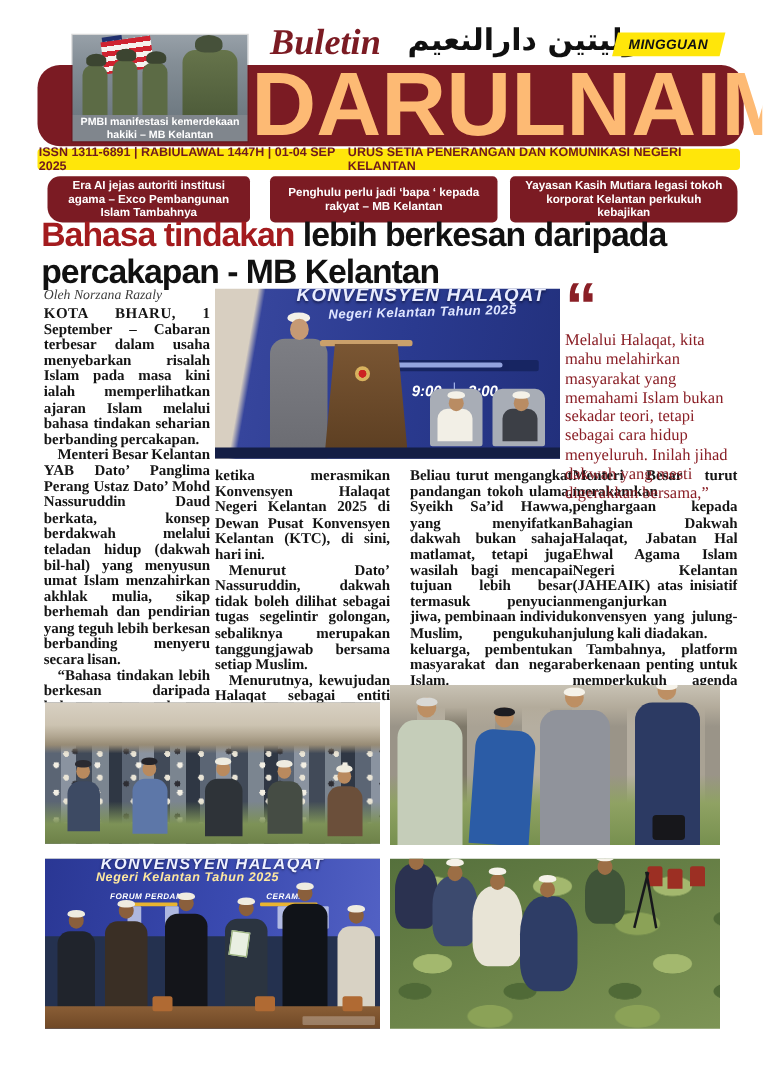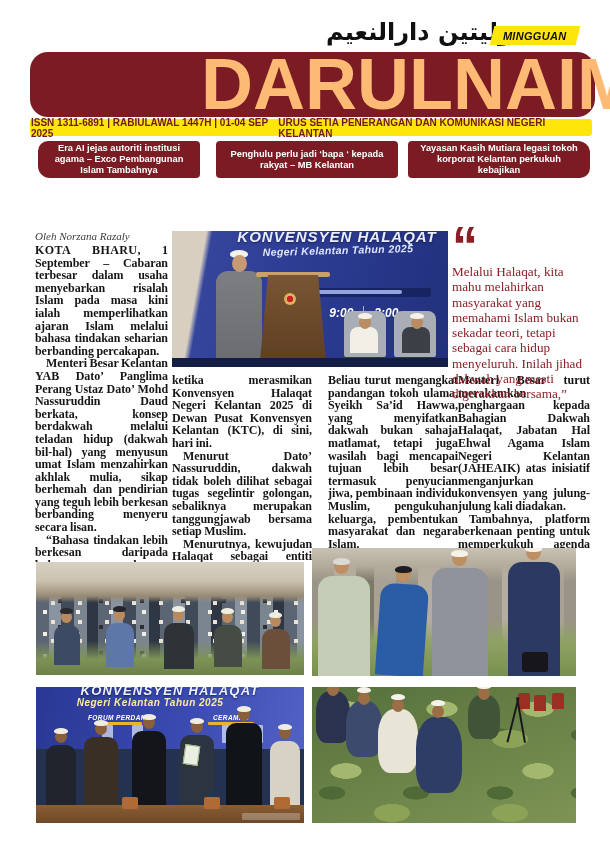--- a/index.html
+++ b/index.html
@@ -162,42 +162,69 @@
   .sit-head{position:absolute;width:12px;height:13px;border-radius:50%;background:#9c6e45;}
   .sit-cap{position:absolute;width:14px;height:6px;border-radius:50% 50% 40% 40%;background:#f5f2e9;}
   .redchair{position:absolute;width:12px;height:16px;background:#9c2f23;border-radius:2px 2px 0 0;}
   .tripod{position:absolute;width:2px;background:#17181c;}
 </style>
 </head>
 <body>
 
 <div class="page">
 
+  <div class="abs buletin-wordmark">Buletin</div>
   <div class="abs arabic-wordmark" dir="rtl">بوليتين دارالنعيم</div>
   <div class="abs weekly-badge">
     <span>MINGGUAN</span>
   </div>
   <div class="abs masthead-banner">
     <div class="masthead-title">DARULNAIM</div>
   </div>
+  <figure class="abs masthead-photo">
+    <div class="soldier-photo">
+      <div class="flag-canton"></div>
+      <div class="flag-stripes"></div>
+      <div class="soldier" style="left:8px;width:20px;height:40px;">
+          <div class="helm"></div>
+        </div>
+      <div class="soldier" style="left:32px;width:20px;height:44px;">
+          <div class="helm"></div>
+        </div>
+      <div class="soldier" style="left:56px;width:20px;height:42px;">
+          <div class="helm"></div>
+        </div>
+      <div class="soldier-salute">
+          <div class="helm2"></div>
+        </div>
+    </div>
+    <figcaption class="masthead-caption">
+      <span>PMBI manifestasi kemerdekaan</span>
+      <span>hakiki – MB Kelantan</span>
+    </figcaption>
+  </figure>
   <div class="abs issn-bar">
     <span class="issn">ISSN 1311-6891 | RABIULAWAL 1447H |  01-04 SEP 2025</span>
     <span class="agency">URUS SETIA PENERANGAN DAN KOMUNIKASI NEGERI KELANTAN</span>
   </div>
 
   <div class="abs teaser teaser-1">
     <span>Era AI jejas autoriti institusi agama – Exco Pembangunan Islam Tambahnya</span>
   </div>
   <div class="abs teaser teaser-2">
     <span>Penghulu perlu jadi ‘bapa ‘ kepada rakyat – MB Kelantan</span>
   </div>
   <div class="abs teaser teaser-3">
     <span>Yayasan Kasih Mutiara legasi tokoh korporat Kelantan perkukuh kebajikan</span>
   </div>
 
+  <h1 class="abs headline">
+    <span class="hl-line"><span class="red">Bahasa tindakan</span><span> lebih berkesan daripada</span></span><br>
+    <span class="hl-line">percakapan - MB Kelantan</span>
+  </h1>
   <div class="abs byline">Oleh Norzana Razaly</div>
 
   <section class="col col-1">
     <p><b class="dateline">KOTA BHARU,</b><span> 1 September – Cabaran terbesar dalam usaha menyebarkan risalah Islam pada masa kini ialah memperlihatkan ajaran Islam melalui bahasa tindakan seharian berbanding percakapan.</span></p>
     <p>Menteri Besar Kelantan YAB Dato’ Panglima Perang Ustaz Dato’ Mohd Nassuruddin Daud berkata, konsep berdakwah melalui teladan hidup (dakwah bil-hal) yang menyusun umat Islam menzahirkan akhlak mulia, sikap berhemah dan pendirian yang teguh lebih berkesan berbanding menyeru secara lisan.</p>
     <p>“Bahasa tindakan lebih berkesan daripada bahasa percakapan. Inilah dakwah bil-hal, iaitu cara hidup yang memberi teladan secara langsung kepada masyarakat.</p>
 
   </section>
   <section class="col col-2">
     <p>ketika merasmikan Konvensyen Halaqat Negeri Kelantan 2025 di Dewan Pusat Konvensyen Kelantan (KTC), di sini, hari ini.</p>

